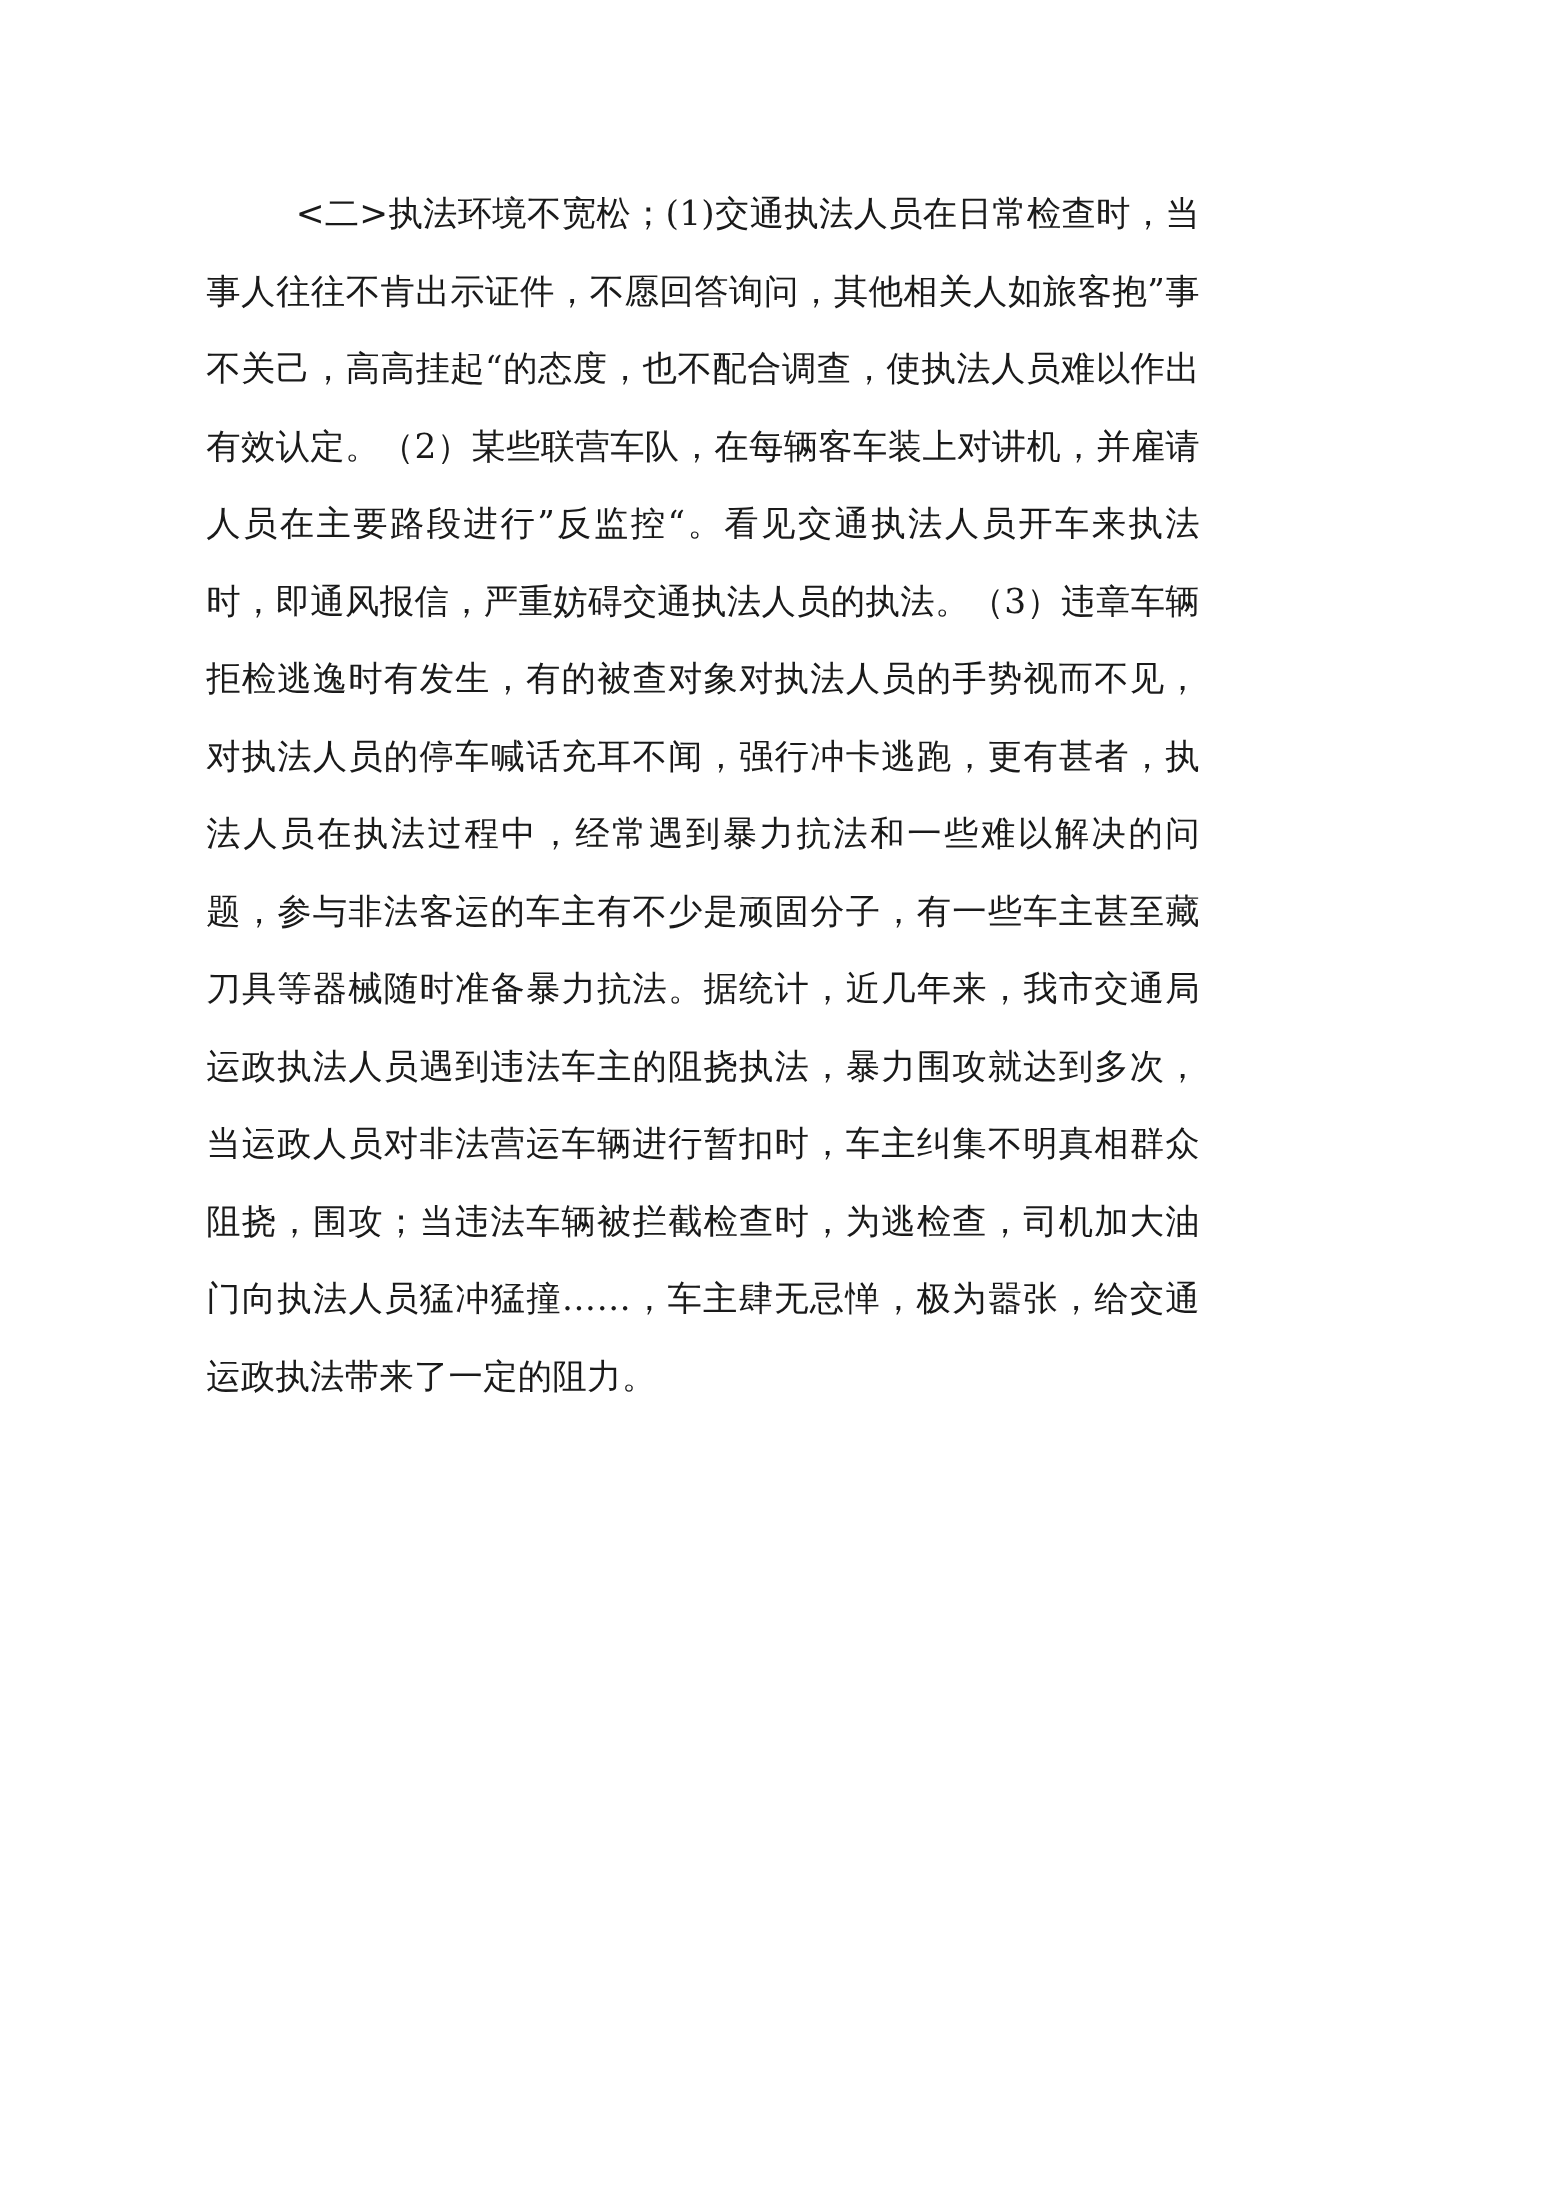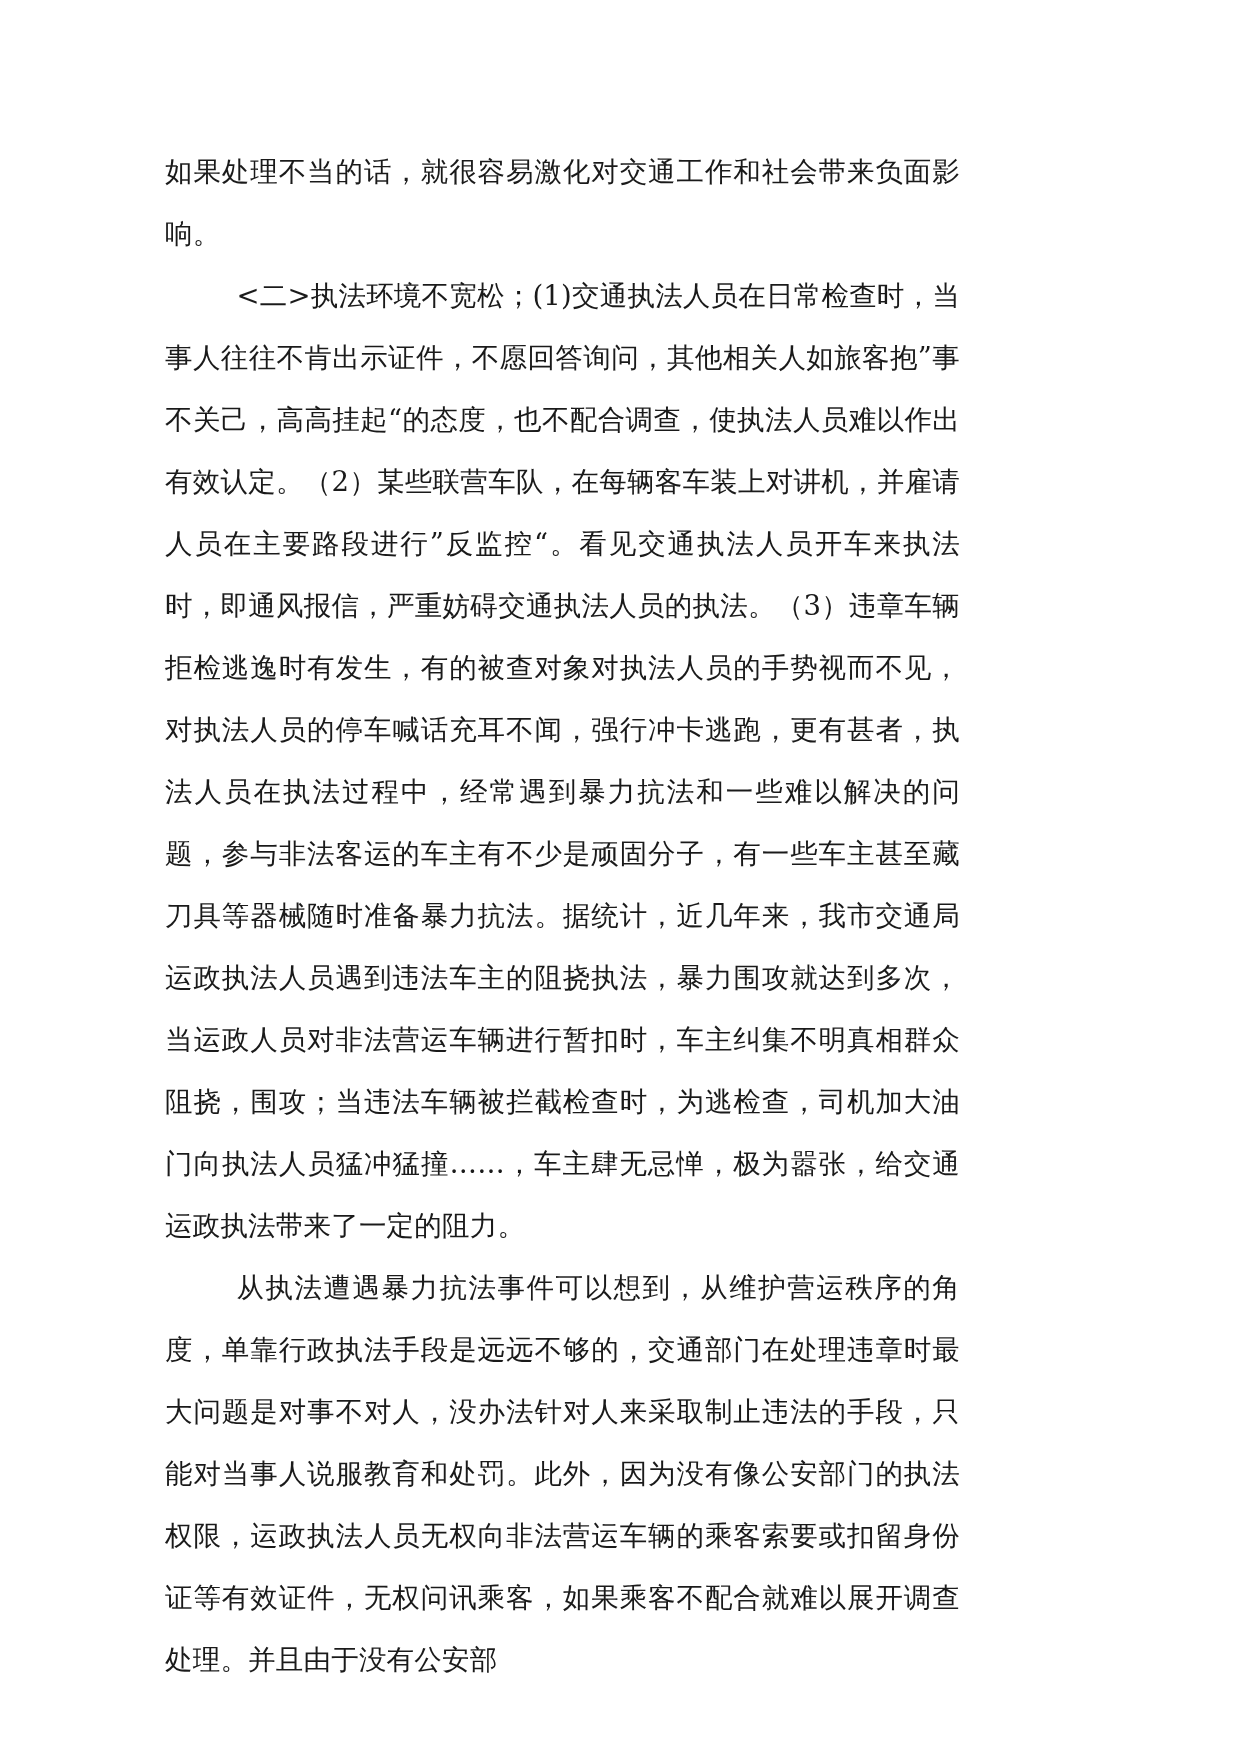--- a/index.html
+++ b/index.html
@@ -30,17 +30,15 @@
   }
   p.indent {
     text-indent: 2.6em;
   }
 </style>
 </head>
 <body>
 
 <div class="page">
   <div class="doc-body">
-    <p class="para">如果处理不当的话，就很容易激化对交通工作和社会带来负面影响。</p>
     <p class="para indent">&lt;二&gt;执法环境不宽松；(1)交通执法人员在日常检查时，当事人往往不肯出示证件，不愿回答询问，其他相关人如旅客抱”事不关己，高高挂起“的态度，也不配合调查，使执法人员难以作出有效认定。（2）某些联营车队，在每辆客车装上对讲机，并雇请人员在主要路段进行”反监控“。看见交通执法人员开车来执法时，即通风报信，严重妨碍交通执法人员的执法。（3）违章车辆拒检逃逸时有发生，有的被查对象对执法人员的手势视而不见，对执法人员的停车喊话充耳不闻，强行冲卡逃跑，更有甚者，执法人员在执法过程中，经常遇到暴力抗法和一些难以解决的问题，参与非法客运的车主有不少是顽固分子，有一些车主甚至藏刀具等器械随时准备暴力抗法。据统计，近几年来，我市交通局运政执法人员遇到违法车主的阻挠执法，暴力围攻就达到多次，当运政人员对非法营运车辆进行暂扣时，车主纠集不明真相群众阻挠，围攻；当违法车辆被拦截检查时，为逃检查，司机加大油门向执法人员猛冲猛撞……，车主肆无忌惮，极为嚣张，给交通运政执法带来了一定的阻力。</p>
-    <p class="para indent">从执法遭遇暴力抗法事件可以想到，从维护营运秩序的角度，单靠行政执法手段是远远不够的，交通部门在处理违章时最大问题是对事不对人，没办法针对人来采取制止违法的手段，只能对当事人说服教育和处罚。此外，因为没有像公安部门的执法权限，运政执法人员无权向非法营运车辆的乘客索要或扣留身份证等有效证件，无权问讯乘客，如果乘客不配合就难以展开调查处理。并且由于没有公安部</p>
   </div>
 </div>
 
 </body></html>

